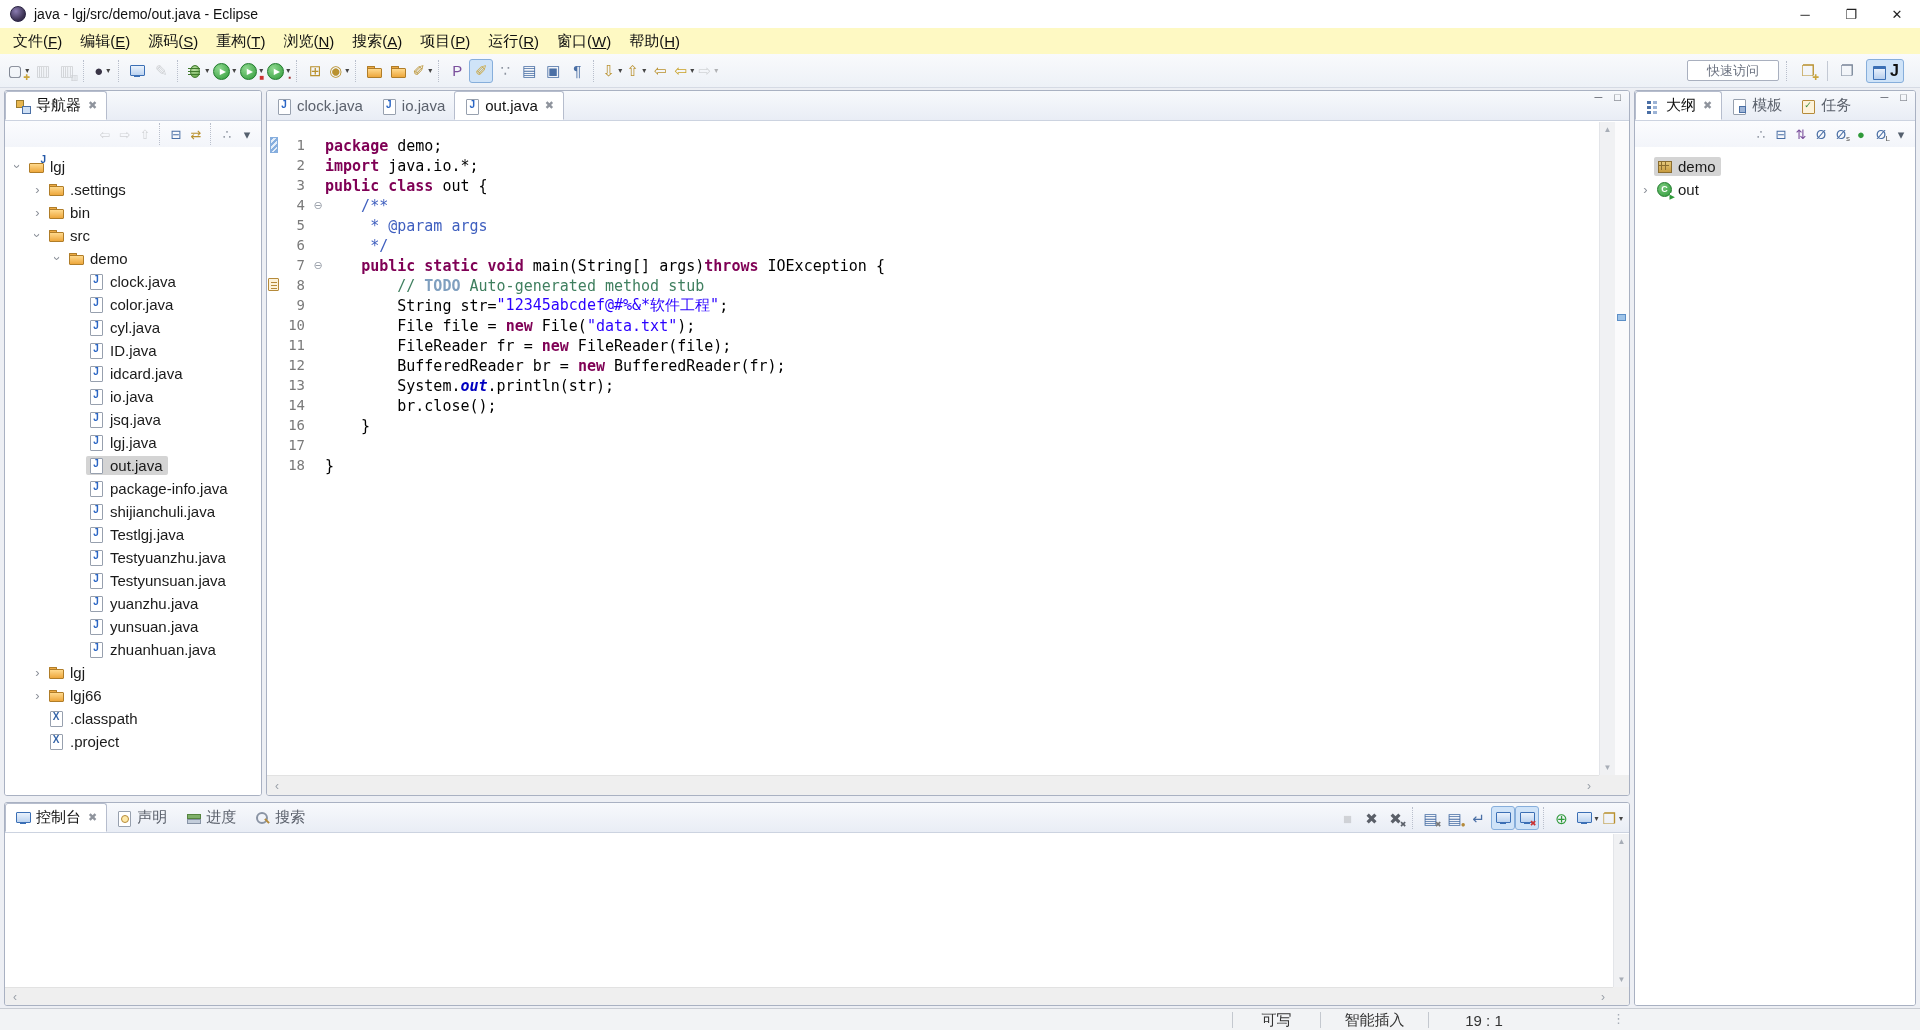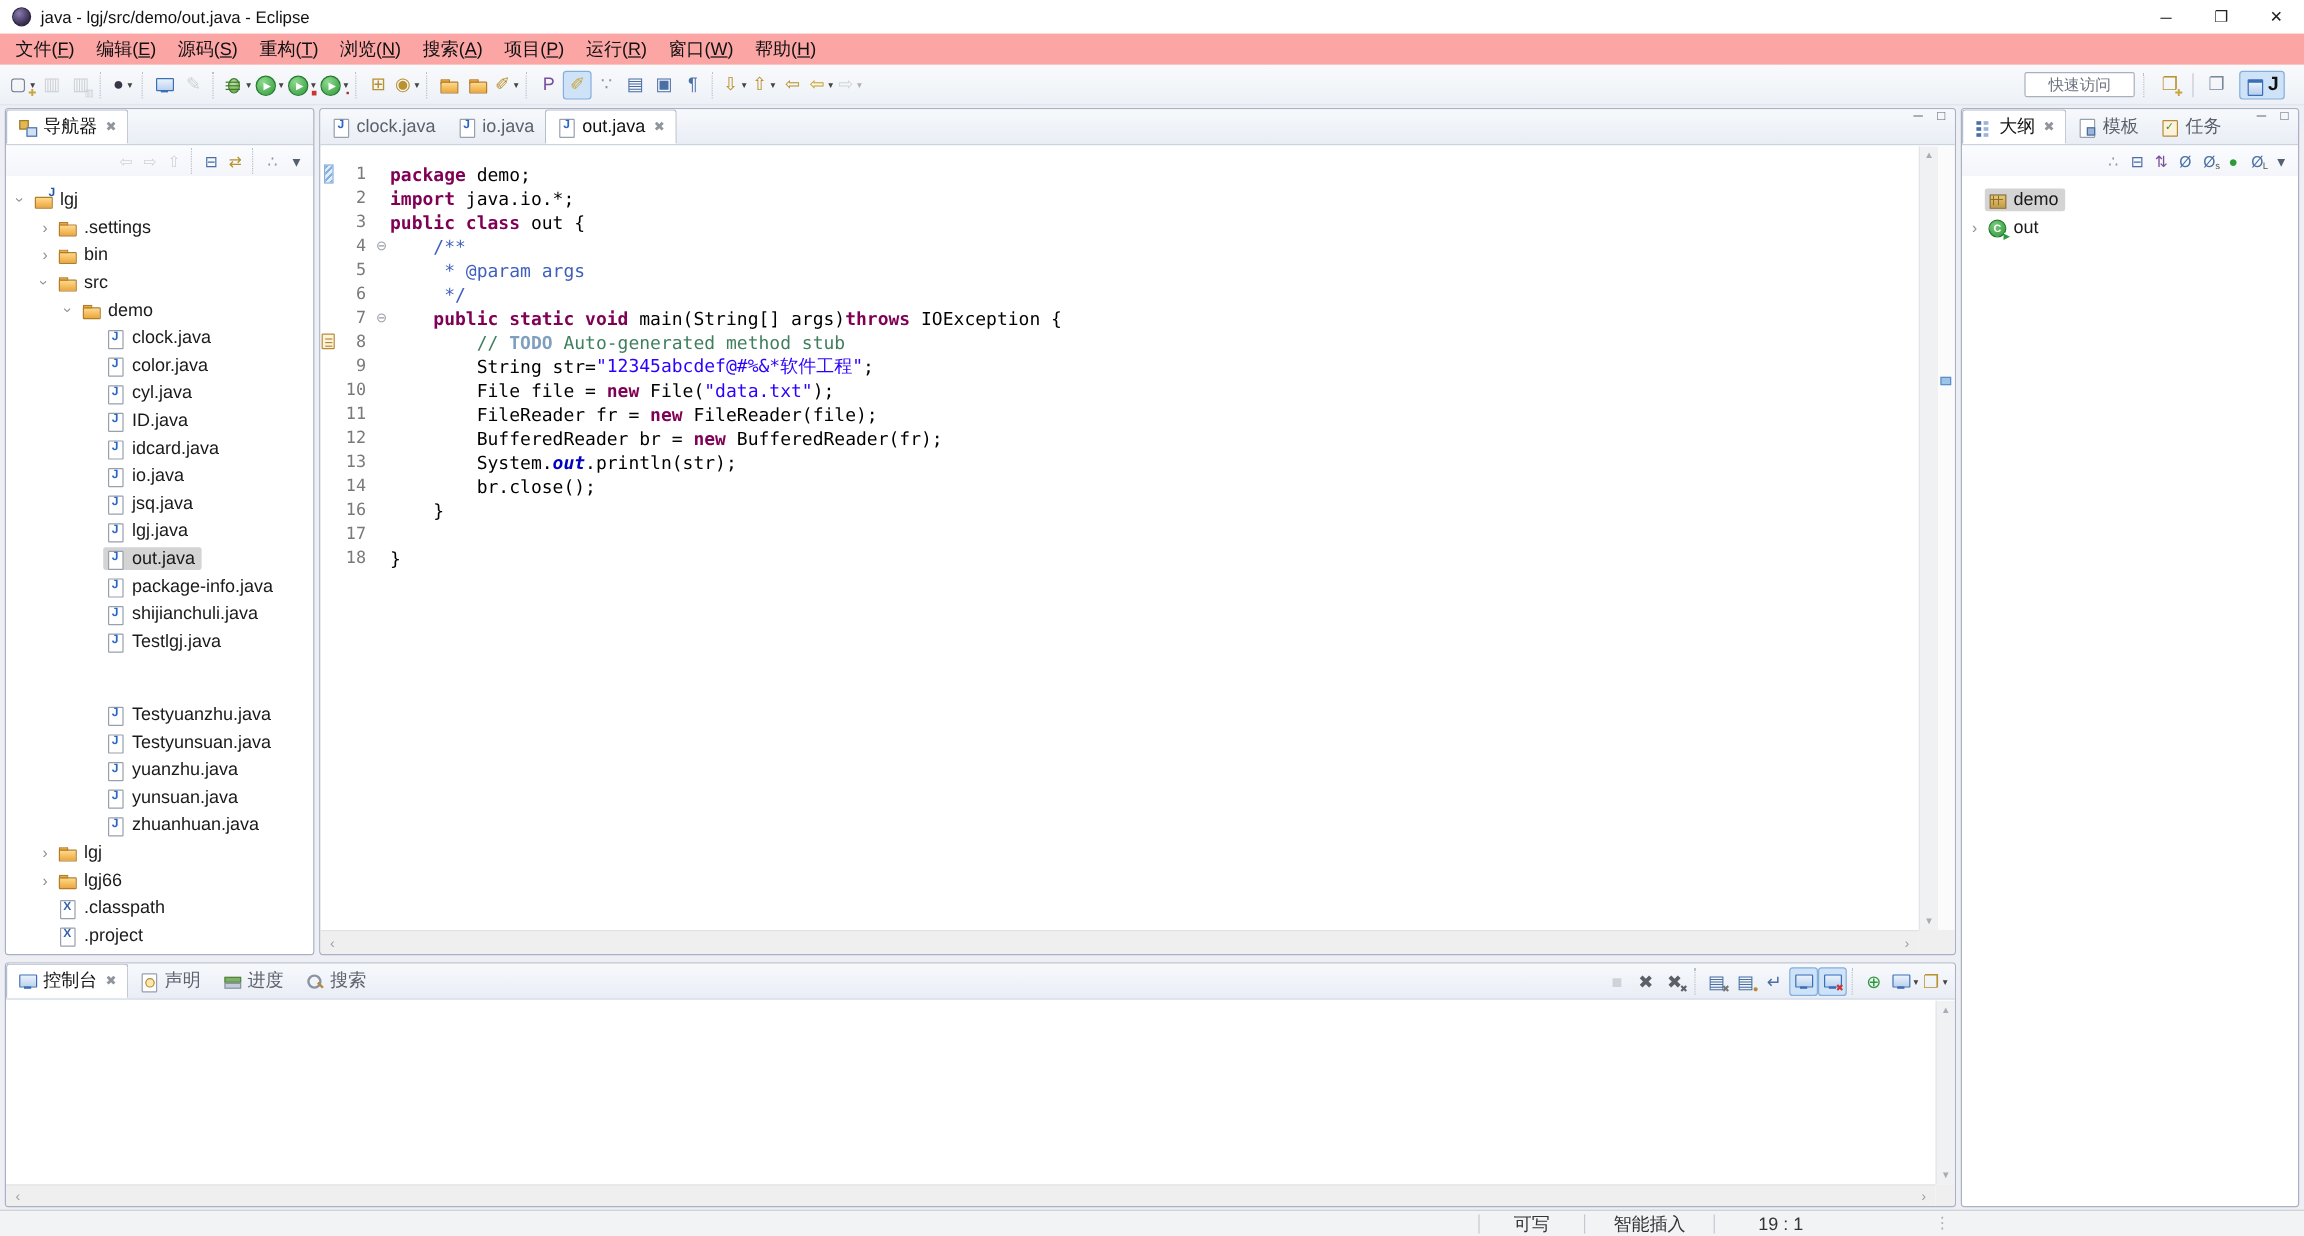--- a/index.html
+++ b/index.html
@@ -5,21 +5,21 @@
 *{margin:0;padding:0;box-sizing:border-box}
 html,body{width:1920px;height:1030px;overflow:hidden}
 body{font-family:"Liberation Sans","DejaVu Sans",sans-serif;background:#fff;position:relative;color:#111}
 
 #titlebar{position:absolute;left:0;top:0;right:0;height:28px;background:#fff;display:flex;align-items:center}
 .app-icon{width:16px;height:16px;margin:0 8px 0 10px;border-radius:50%;background:radial-gradient(circle at 35% 30%,#8a7bb0,#3d3354 65%,#241c38);border:1px solid #2a2342;flex:none}
 #title-text{font-size:14px;color:#111}
 .win-controls{margin-left:auto;display:flex;height:100%}
 .win-btn{width:46px;height:100%;display:flex;align-items:center;justify-content:center;font-size:13px;color:#222}
 
-#menubar{position:absolute;left:0;top:28px;right:0;height:26px;background:#fca5a5;display:flex;align-items:flex-start;padding-left:4px}
+#menubar{position:absolute;left:0;top:28px;right:0;height:26px;background:#fef9c3;display:flex;align-items:flex-start;padding-left:4px}
 .menu-item{padding:0 9px;font-size:15px;color:#111;height:100%;display:flex;align-items:center;white-space:nowrap}
 .menu-item u{text-decoration:underline}
 
 #toolbar{position:absolute;left:0;top:54px;right:0;height:34px;background:linear-gradient(#f9fafc,#edf1f7);border-bottom:1px solid #d5dae4;display:flex;align-items:center;padding:0 6px}
 #main-toolbar{display:flex;align-items:center}
 .tb-sep{width:3px;height:22px;margin:0 4px;border-left:1px dotted #b9bfcc}
 .tb-btn{height:24px;min-width:24px;display:flex;align-items:center;justify-content:center;border-radius:3px;font-size:15px;position:relative;padding:0 2px}
 .tb-btn.selected{background:#cfe3f8;border:1px solid #86aedb}
 .tb-btn.disabled{opacity:.38;filter:grayscale(.8)}
 .tb-btn .g{line-height:1}
@@ -44,21 +44,21 @@
 .tab .close{color:#8f949d;font-size:11px;margin-left:2px}
 .hdr-controls{margin-left:auto;display:flex;gap:12px;padding:0 8px 8px 0;color:#5a5f68;font-size:11px}
 .view-toolbar{height:26px;display:flex;align-items:center;justify-content:flex-end;background:linear-gradient(#fbfcfe,#f3f5fa);padding:0 4px}
 .view-toolbar .tb-btn{height:20px;min-width:20px;font-size:13px}
 
 .tree{position:absolute;left:0;right:0;top:56px;bottom:0;background:#fff;padding-top:8px;overflow:hidden}
 .tree-row{height:23px;display:flex;align-items:center;font-size:15px;color:#1a1a1a}
 .chev{width:17px;flex:none;text-align:center;color:#8a8f98;font-size:13px}
 .chev span{display:inline-block}
 .chev.open span{transform:rotate(90deg)}
-.sel-wrap{display:flex;align-items:center;gap:6px;padding:1px 5px 1px 2px;border-radius:2px}
+.sel-wrap{display:flex;gap:6px;padding:1px 5px 1px 2px;border-radius:2px}
 .tree-row.selected .sel-wrap{background:#d4d4d4}
 
 .fico{width:16px;height:16px;position:relative;flex:none;display:inline-block}
 .icx-folder::before{content:"";position:absolute;left:1px;top:3px;width:6px;height:3px;background:#edaa43;border:1px solid #b07d28;border-bottom:none;border-radius:1px 1px 0 0}
 .icx-folder::after{content:"";position:absolute;left:1px;top:5px;width:13px;height:8px;background:linear-gradient(#ffd98c,#eda73c);border:1px solid #b07d28;border-radius:1px}
 .icx-project::before{content:"";position:absolute;left:1px;top:5px;width:13px;height:8px;background:linear-gradient(#ffd98c,#eda73c);border:1px solid #b07d28;border-radius:1px}
 .icx-project::after{content:"J";position:absolute;right:-2px;top:-4px;color:#2458a8;font-weight:bold;font-size:10px}
 .icx-java::before,.icx-xml::before,.icx-doc::before,.icx-declaration::before,.icx-template::before{content:"";position:absolute;left:2px;top:1px;width:11px;height:14px;background:#fff;border:1px solid #97a0ae;border-radius:1px}
 .icx-java::after{content:"J";position:absolute;left:0;top:1px;width:16px;text-align:center;font-size:10px;font-weight:bold;color:#2b66c4}
 .icx-xml::after{content:"X";position:absolute;left:0;top:1px;width:16px;text-align:center;font-size:10px;font-weight:bold;color:#3464a8}
@@ -427,21 +427,21 @@
             <span>shijianchuli.java</span>
           </span>
         </div>
         <div class="tree-row" style="padding-left: 64px;">
           <span class="chev"></span>
           <span class="sel-wrap">
             <span class="fico icx-java"></span>
             <span>Testlgj.java</span>
           </span>
         </div>
-        <div class="tree-row" style="padding-left: 64px; margin-top: 38px;">
+        <div class="tree-row" style="padding-left: 64px;">
           <span class="chev"></span>
           <span class="sel-wrap">
             <span class="fico icx-java"></span>
             <span>Testyuanzhu.java</span>
           </span>
         </div>
         <div class="tree-row" style="padding-left: 64px;">
           <span class="chev"></span>
           <span class="sel-wrap">
             <span class="fico icx-java"></span>

